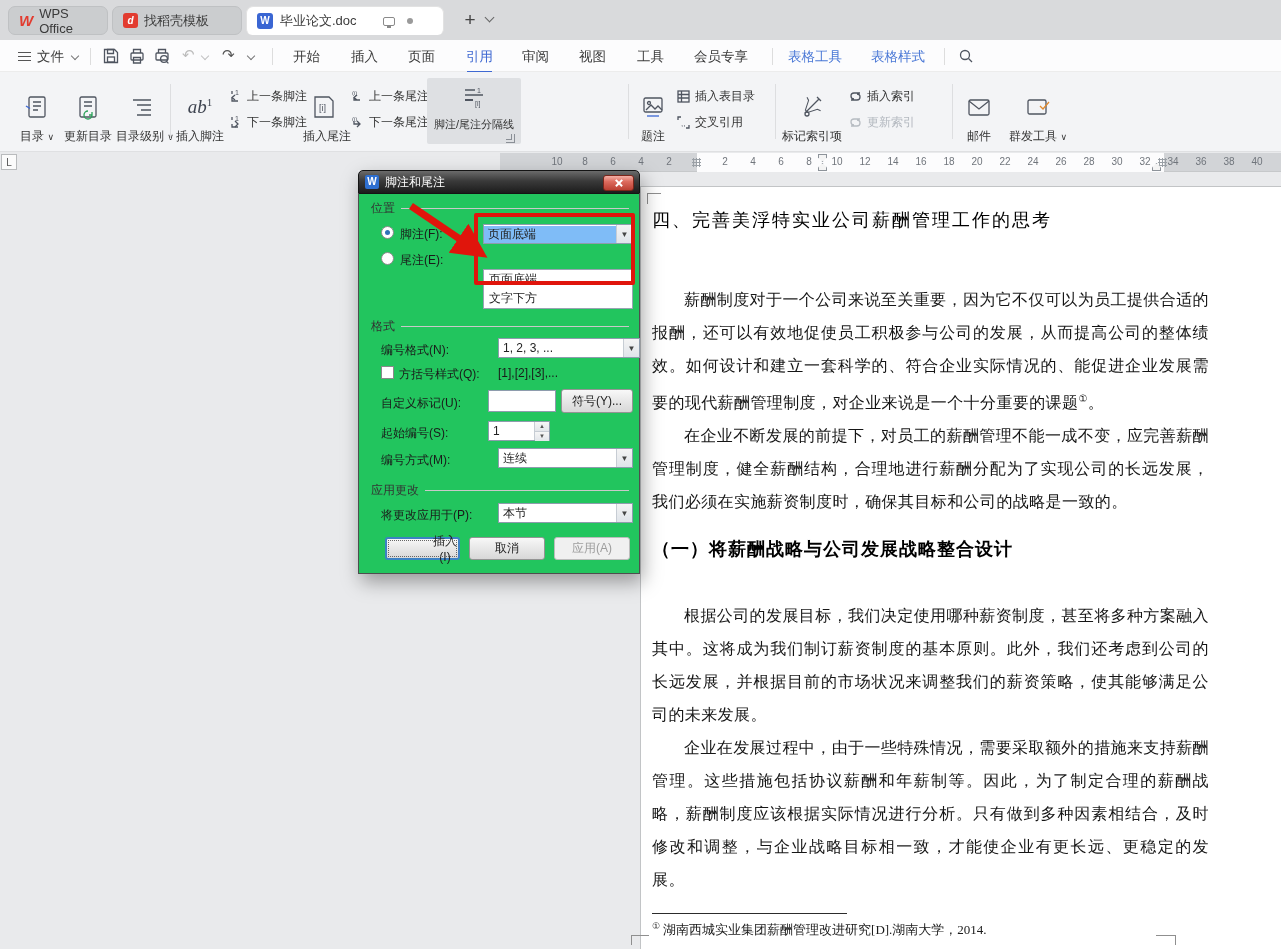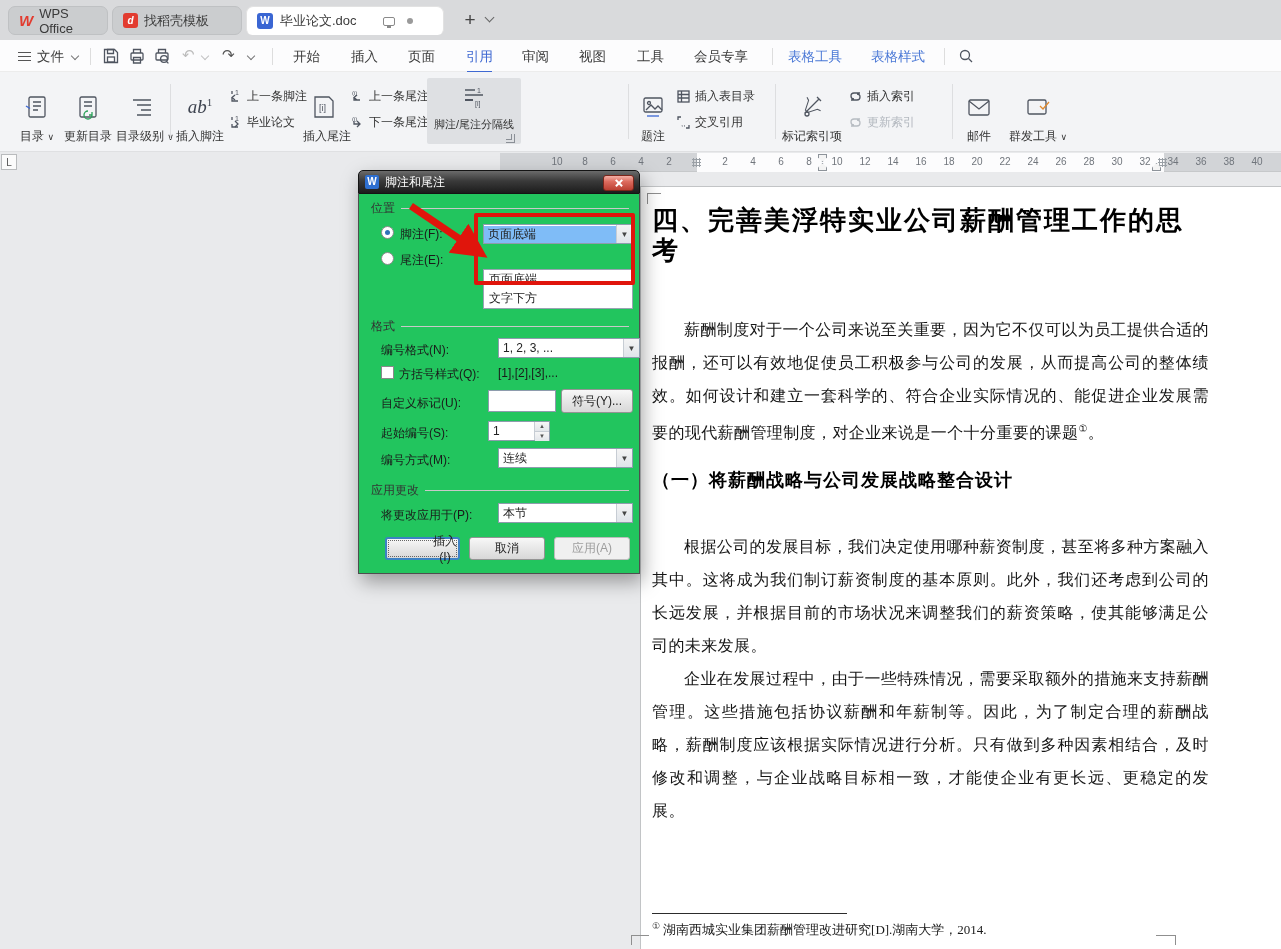--- a/index.html
+++ b/index.html
@@ -56,21 +56,21 @@
   .rn { position:absolute; top:3px; font-size:10px; color:#70757c; transform:translateX(-50%); }
   .dots { position:absolute; top:5px; width:9px; height:9px; background-image:radial-gradient(#9aa0a6 1px, transparent 1.1px); background-size:3px 3px; }
   .ind { position:absolute; width:9px; height:8px; background:#f4f4f4; border:1px solid #8d939a; }
   .ind.top { clip-path:polygon(0 0,100% 0,100% 45%,50% 100%,0 45%); }
   .ind.bot { clip-path:polygon(50% 0,100% 55%,100% 100%,0 100%,0 55%); }
   #tabsel { position:absolute; left:1px; top:2px; width:16px; height:16px; background:#fbfbfb; border:1px solid #b9bbbd; font-size:10px; color:#555; text-align:center; line-height:15px; }
 
   
   #page { position:absolute; left:640px; top:34px; width:641px; height:763px; background:#ffffff; border-left:1px solid #c2c4c6; border-top:1px solid #c2c4c6; }
   #page-content { position:absolute; left:11px; top:0; width:557px; font-family:"Liberation Serif","DejaVu Serif",serif; color:#161616; }
-  .doc-h1 { margin-top:18px; font-family:"Liberation Sans",sans-serif; font-weight:bold; font-size:26px; line-height:30px; letter-spacing:2px; color:#000; }
+  .doc-h1 { margin-top:18px; font-family:"Liberation Sans",sans-serif; font-weight:normal; font-size:18px; line-height:30px; letter-spacing:2px; color:#000; }
   .doc-h2 { margin-top:16px; font-family:"Liberation Sans",sans-serif; font-weight:bold; font-size:18px; line-height:30px; letter-spacing:1px; color:#000; }
   .pblock1 { margin-top:48px; }
   .pblock2 { margin-top:35px; }
   .doc-p { font-size:16px; line-height:33px; letter-spacing:.4px; text-align:justify; text-indent:2em; }
   .doc-p sup { font-size:10px; }
   #footnote { position:absolute; left:11px; top:726px; font-size:13px; font-family:"Liberation Serif",serif; color:#1a1a1a; }
   #fn-line { width:195px; height:1px; background:#2c2c2c; margin-bottom:7px; }
   #footnote sup { font-size:9px; margin-right:3px; }
   .cmark { position:absolute; }
 
@@ -225,21 +225,21 @@
         <text x="7" y="6" font-size="7" fill="#4f5560" stroke="none">1</text>
       </svg>
     <span>上一条脚注</span>
   </div>
   <div class="rrow" style="left:228px;top:42px;">
     <svg class="ic" width="15" height="15" viewBox="0 0 15 15">
         <path d="M4 2v3M4 9v3h6"></path>
         <path d="M7 9l3 3-3 3" transform="translate(0 -3)"></path>
         <text x="7" y="6" font-size="7" fill="#4f5560" stroke="none">1</text>
       </svg>
-    <span>毕业论文</span>
+    <span>下一条脚注</span>
   </div>
   <div class="rbig" style="left:303px;width:42px;">
     <div class="ric">
         <svg class="ic" width="26" height="26" viewBox="0 0 26 26">
           <path d="M4 3h14l4 4v16H4z"></path>
           <text x="8" y="17" font-size="9" fill="#4f5560" stroke="none">[i]</text>
         </svg>
       </div>
     <div class="rlb">插入尾注</div>
   </div>
@@ -375,20 +375,21 @@
     <div class="ind top" style="left:318px;top:1px;"></div>
     <div class="ind bot" style="left:318px;top:10px;"></div>
     <div class="ind bot" style="left:652px;top:10px;"></div>
   </div>
 
   <div id="page">
     <div id="page-content">
       <div class="doc-h1">四、完善美浮特实业公司薪酬管理工作的思考</div>
       <div class="pblock1">
         <p class="doc-p"><span>薪酬制度对于一个公司来说至关重要，因为它不仅可以为员工提供合适的报酬，还可以有效地促使员工积极参与公司的发展，从而提高公司的整体绩效。如何设计和建立一套科学的、符合企业实际情况的、能促进企业发展需要的现代薪酬管理制度，对企业来说是一个十分重要的课题</span><sup>①</sup><span>。</span></p>
+        <p class="doc-p">在企业不断发展的前提下，对员工的薪酬管理不能一成不变，应完善薪酬管理制度，健全薪酬结构，合理地进行薪酬分配为了实现公司的长远发展，我们必须在实施薪资制度时，确保其目标和公司的战略是一致的。</p>
       </div>
       <div class="doc-h2">（一）将薪酬战略与公司发展战略整合设计</div>
       <div class="pblock2">
         <p class="doc-p">根据公司的发展目标，我们决定使用哪种薪资制度，甚至将多种方案融入其中。这将成为我们制订薪资制度的基本原则。此外，我们还考虑到公司的长远发展，并根据目前的市场状况来调整我们的薪资策略，使其能够满足公司的未来发展。</p>
         <p class="doc-p">企业在发展过程中，由于一些特殊情况，需要采取额外的措施来支持薪酬管理。这些措施包括协议薪酬和年薪制等。因此，为了制定合理的薪酬战略，薪酬制度应该根据实际情况进行分析。只有做到多种因素相结合，及时修改和调整，与企业战略目标相一致，才能使企业有更长远、更稳定的发展。</p>
       </div>
     </div>
     <div id="footnote">
       <div id="fn-line"></div>
       <sup>①</sup><span>湖南西城实业集团薪酬管理改进研究[D].湖南大学，2014.</span>

